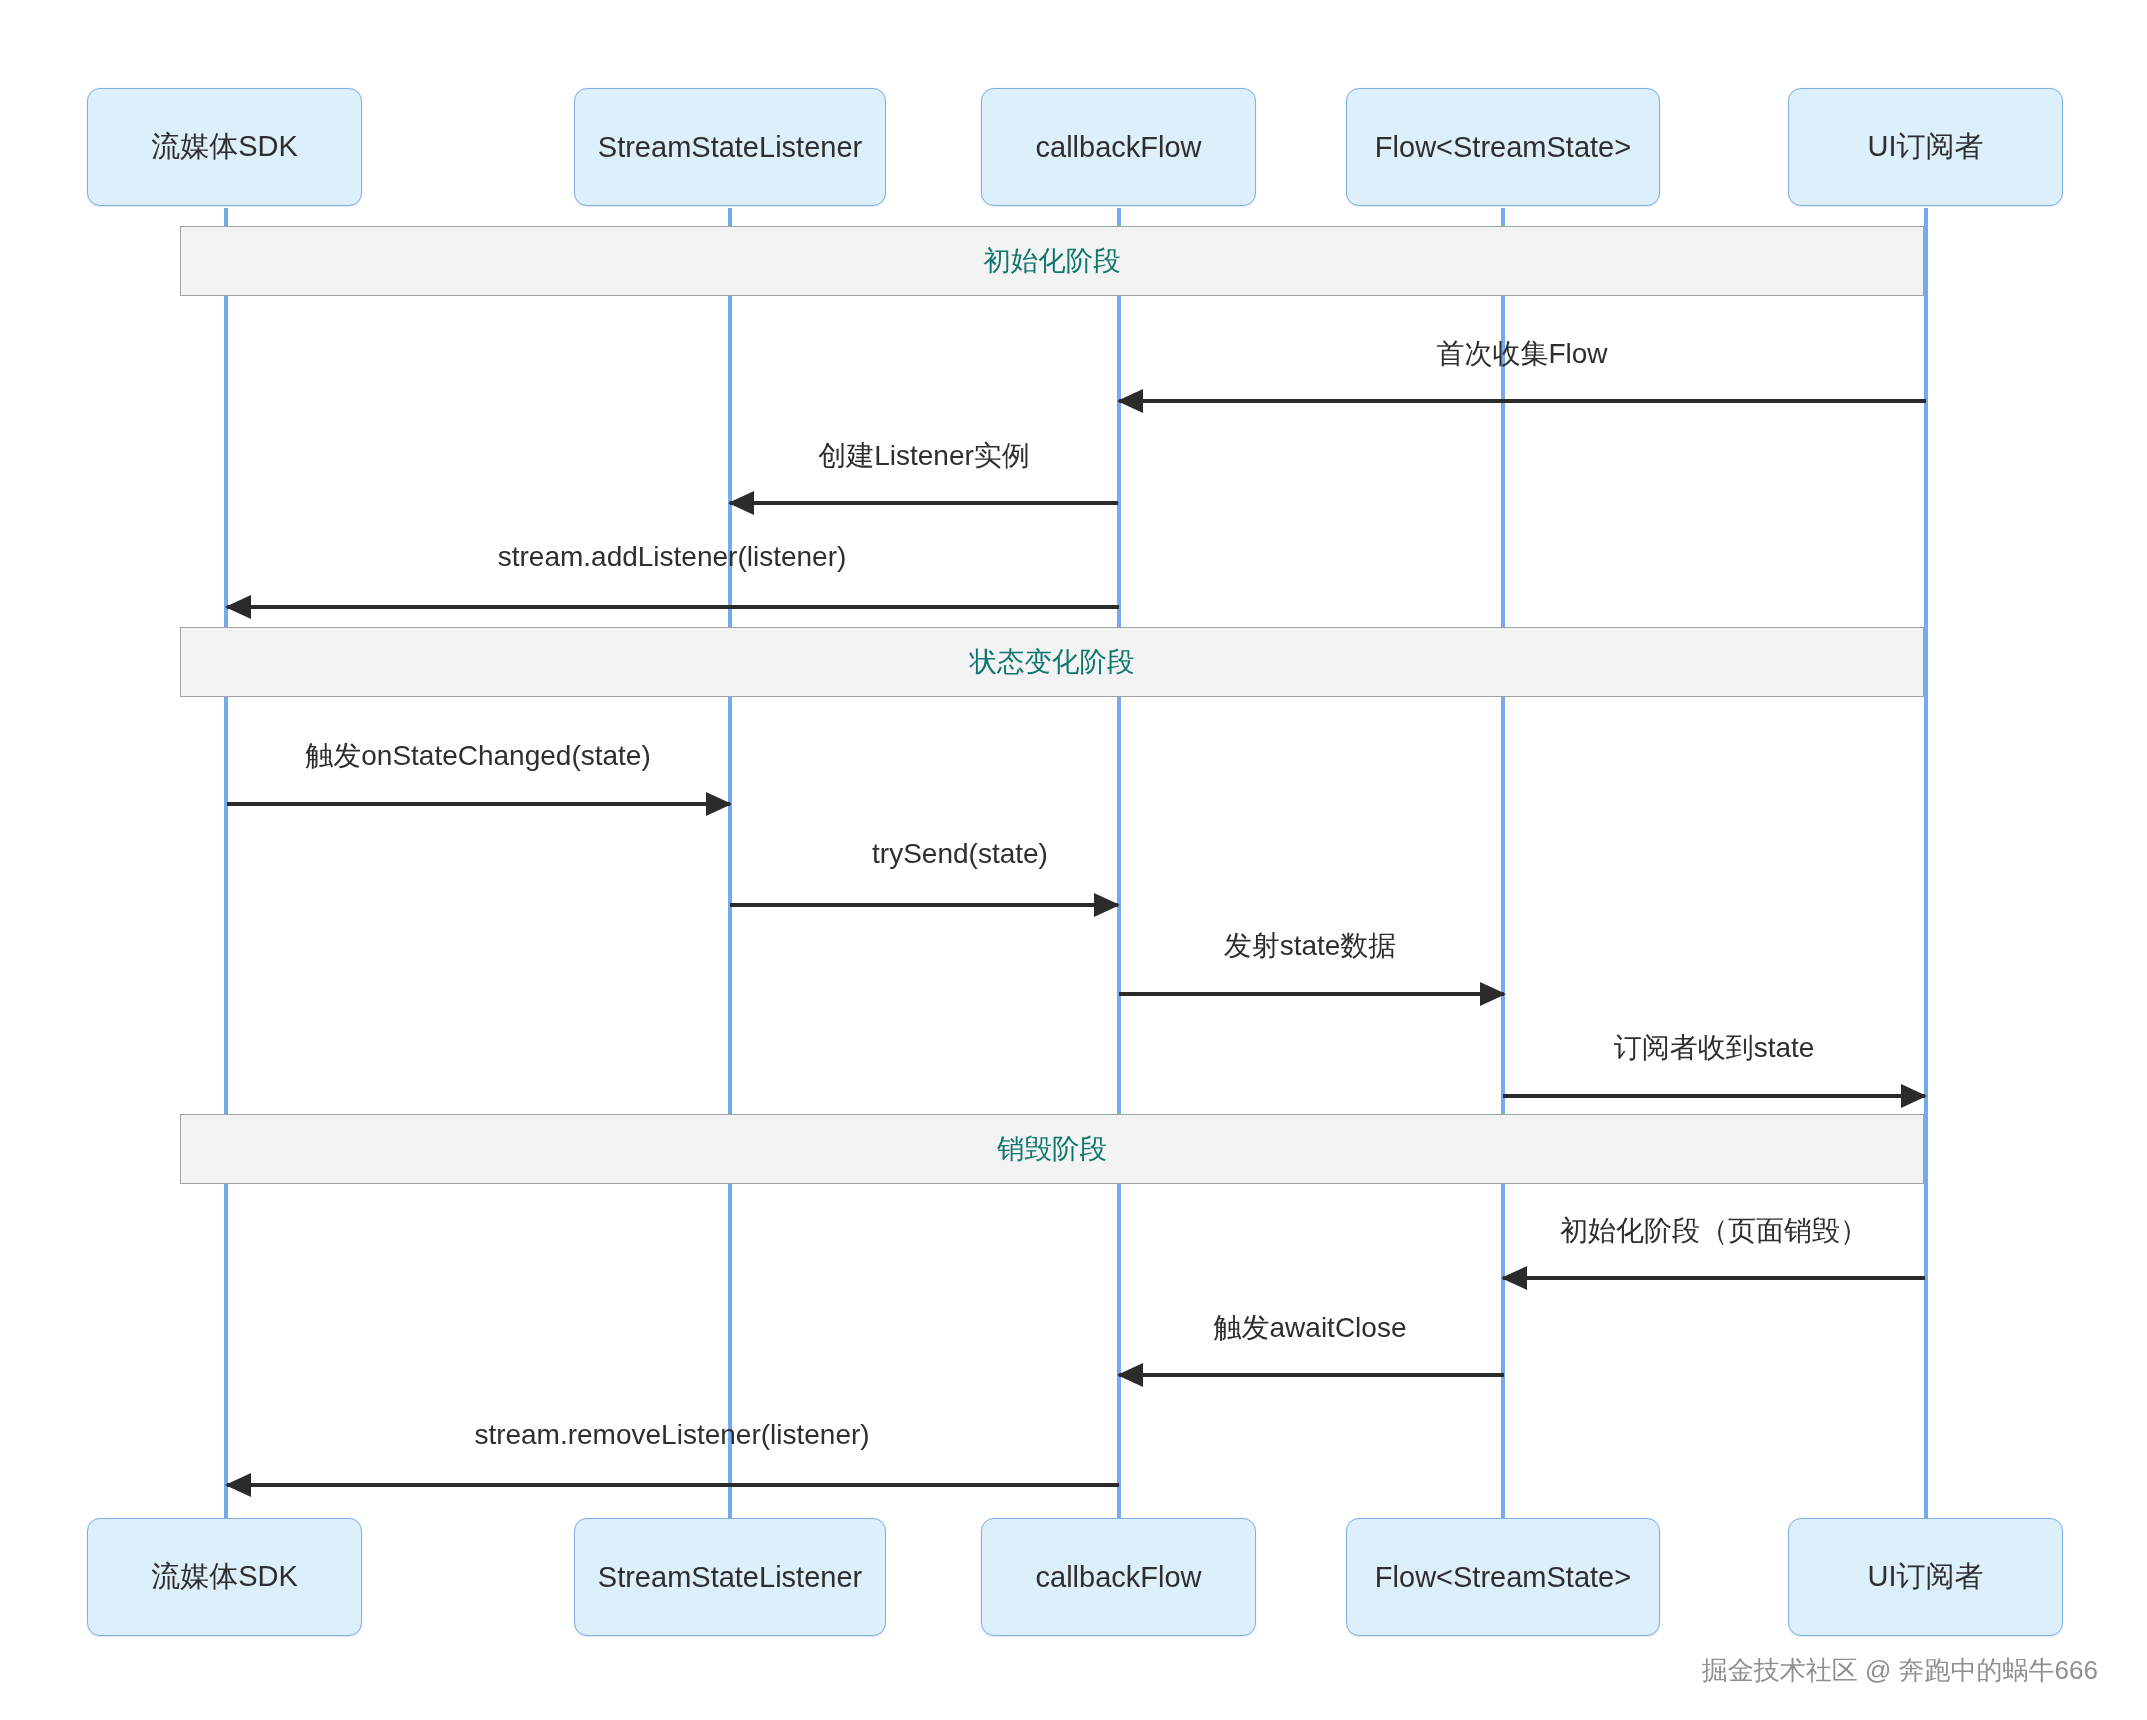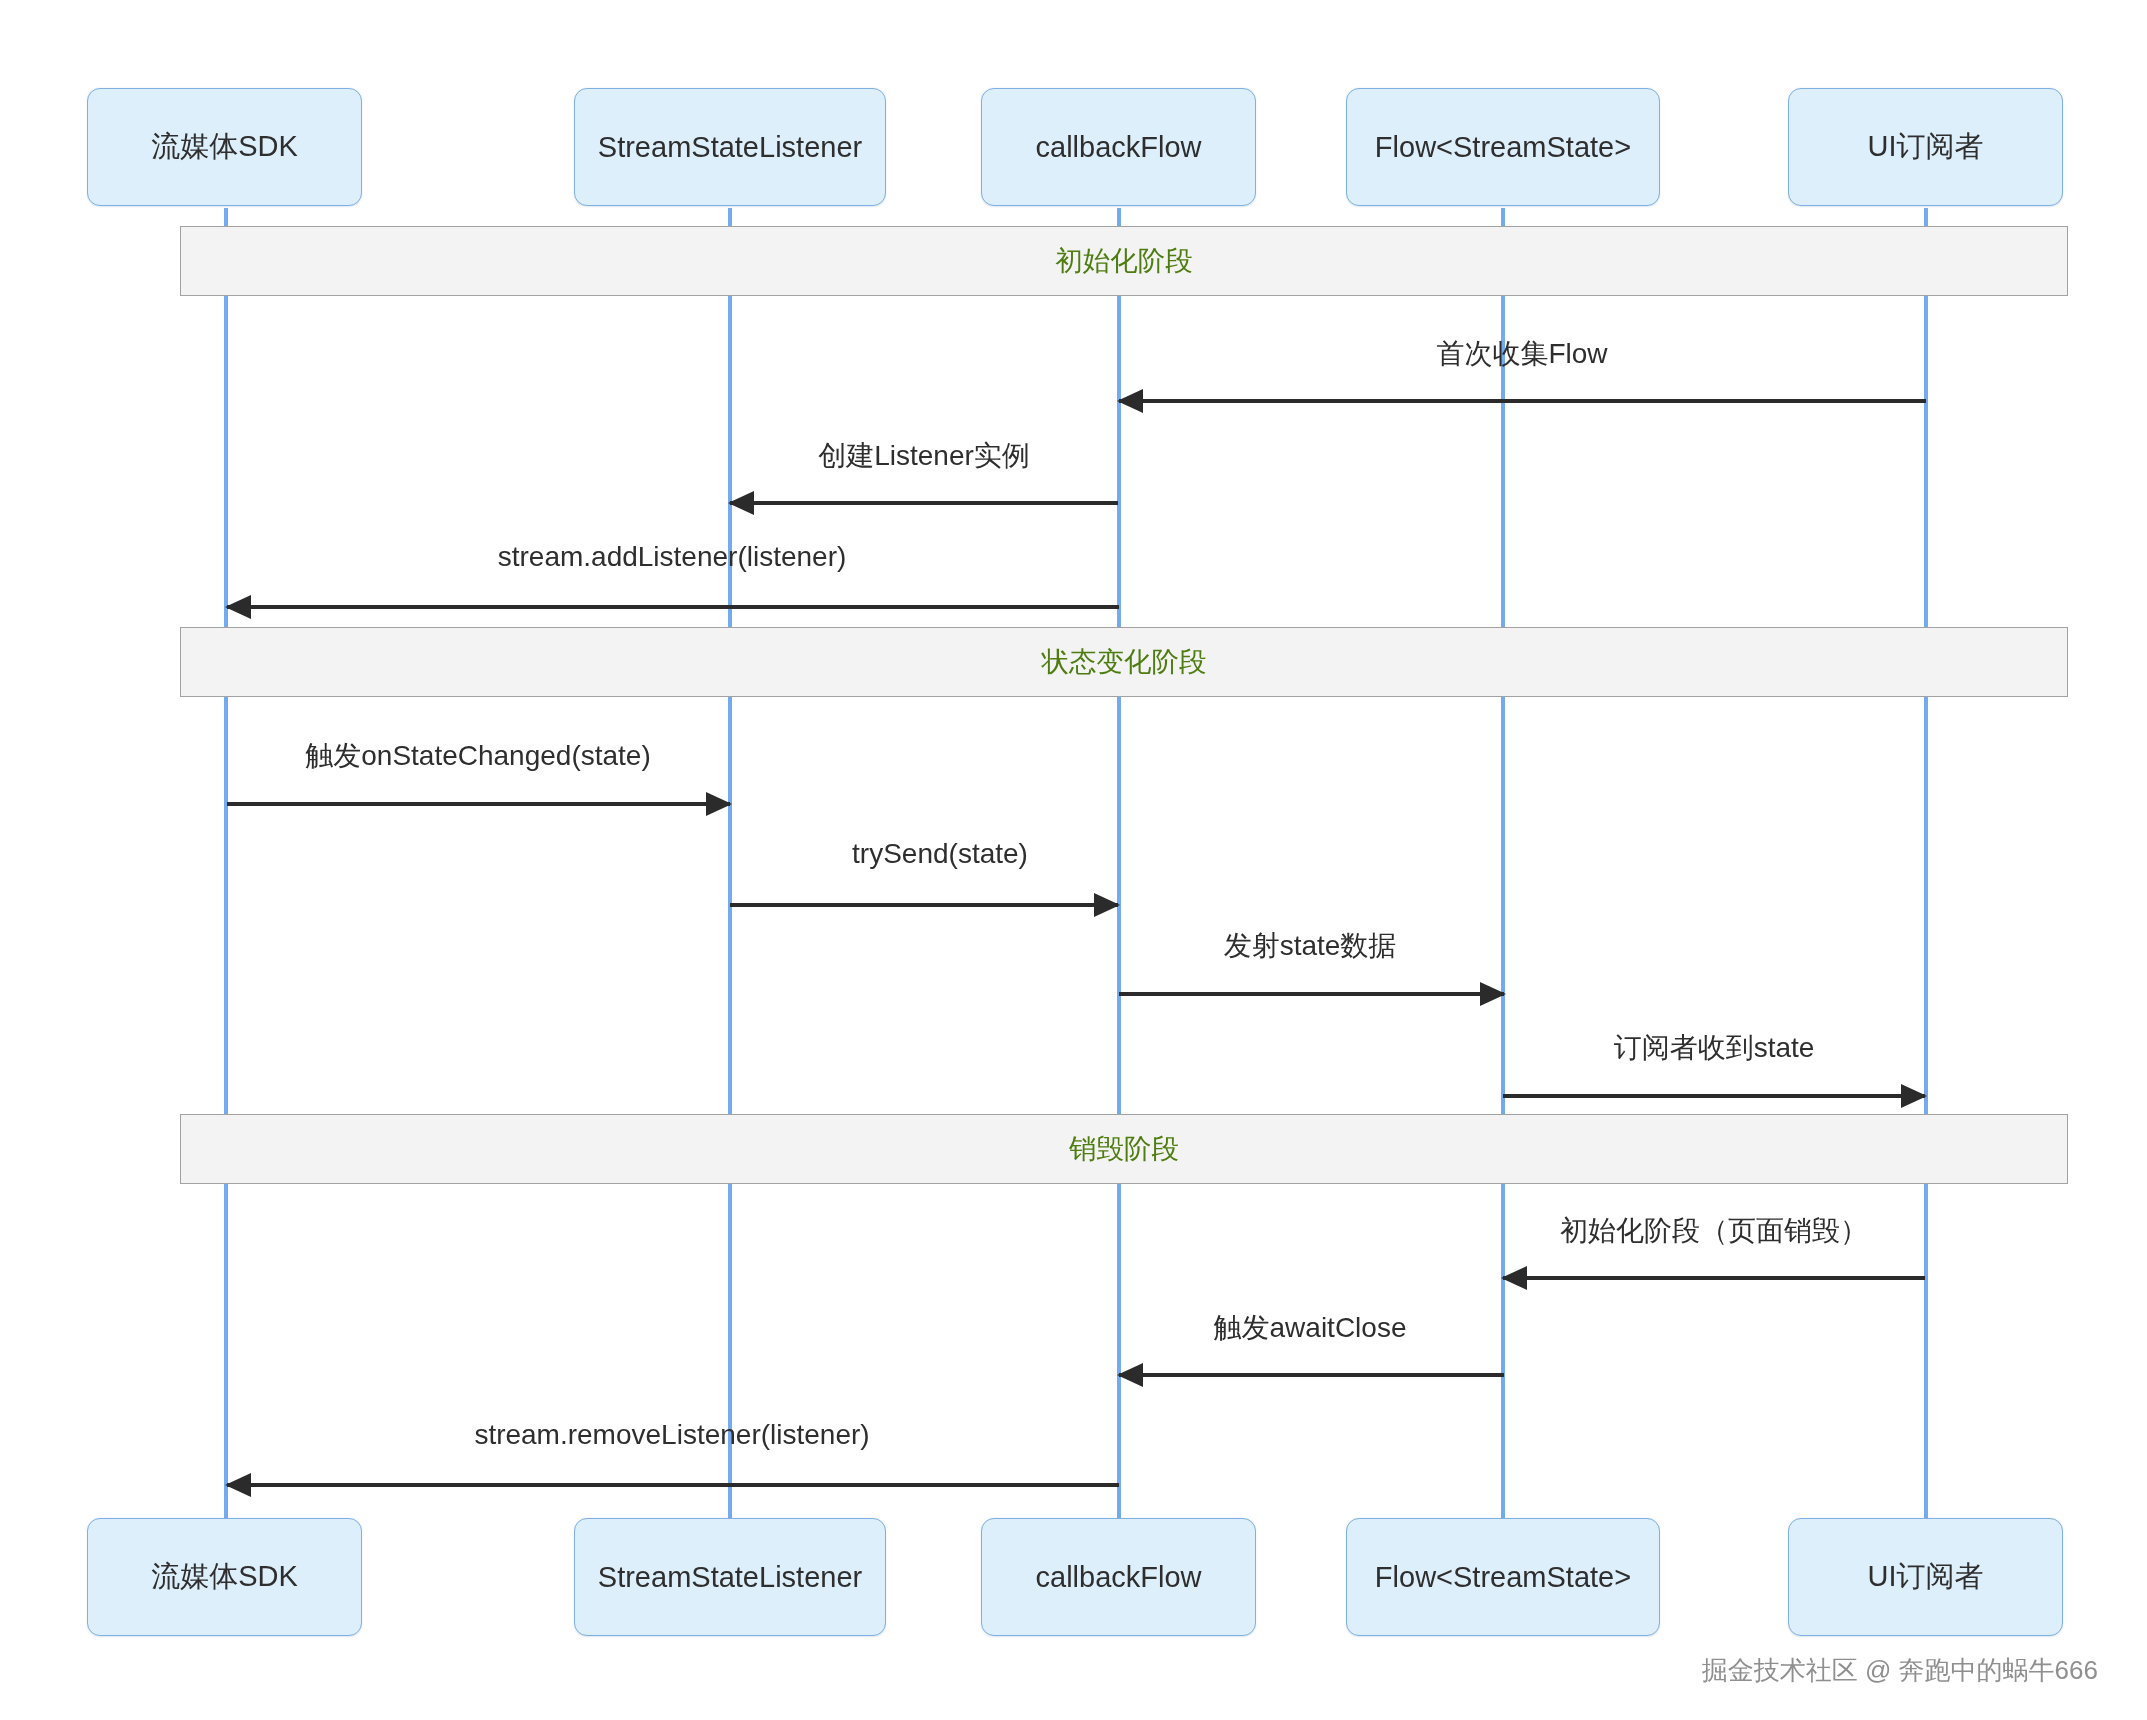--- a/index.html
+++ b/index.html
@@ -22,26 +22,26 @@
     border:1.8px solid #7fb0e3;
     border-radius:13px;
     display:flex;align-items:center;justify-content:center;
     font-size:29px;color:#2e2e2e;
     box-shadow:0 0.9px 1.8px rgba(120,160,200,0.25);
     box-sizing:border-box;
     white-space:nowrap;
   }
   .phase{
     position:absolute;
-    left:180px;width:1888px;height:70px;
+    left:180px;width:1744px;height:70px;
     background:#f3f3f3;
     border:1.8px solid #a2a2a2;
     box-sizing:border-box;
     display:flex;align-items:center;justify-content:center;
-    font-size:27.5px;color:#4d7c0f;
+    font-size:27.5px;color:#0f766e;
   }
   .msg-label{
     position:absolute;
     transform:translateX(-50%);
     font-size:28px;color:#2e2e2e;
     white-space:nowrap;
   }
   .msg-line{
     position:absolute;height:3.7px;background:#2b2b2b;z-index:3;
   }
@@ -100,21 +100,21 @@
   <div class="msg-label" style="left:672px;top:541px">stream.addListener(listener)</div>
   <div class="msg-line" style="left:227px;top:605px;width:892px">
       <span class="head left"></span>
     </div>
 
   <div class="msg-label" style="left:478px;top:737px">触发onStateChanged(state)</div>
   <div class="msg-line" style="left:227px;top:802px;width:503px">
       <span class="head right"></span>
     </div>
 
-  <div class="msg-label" style="left:940px;top:838px">trySend(state)</div>
+  <div class="msg-label" style="left:960px;top:838px">trySend(state)</div>
   <div class="msg-line" style="left:730px;top:903px;width:388px">
       <span class="head right"></span>
     </div>
 
   <div class="msg-label" style="left:1310px;top:927px">发射state数据</div>
   <div class="msg-line" style="left:1119px;top:992px;width:385px">
       <span class="head right"></span>
     </div>
 
   <div class="msg-label" style="left:1714px;top:1029px">订阅者收到state</div>

